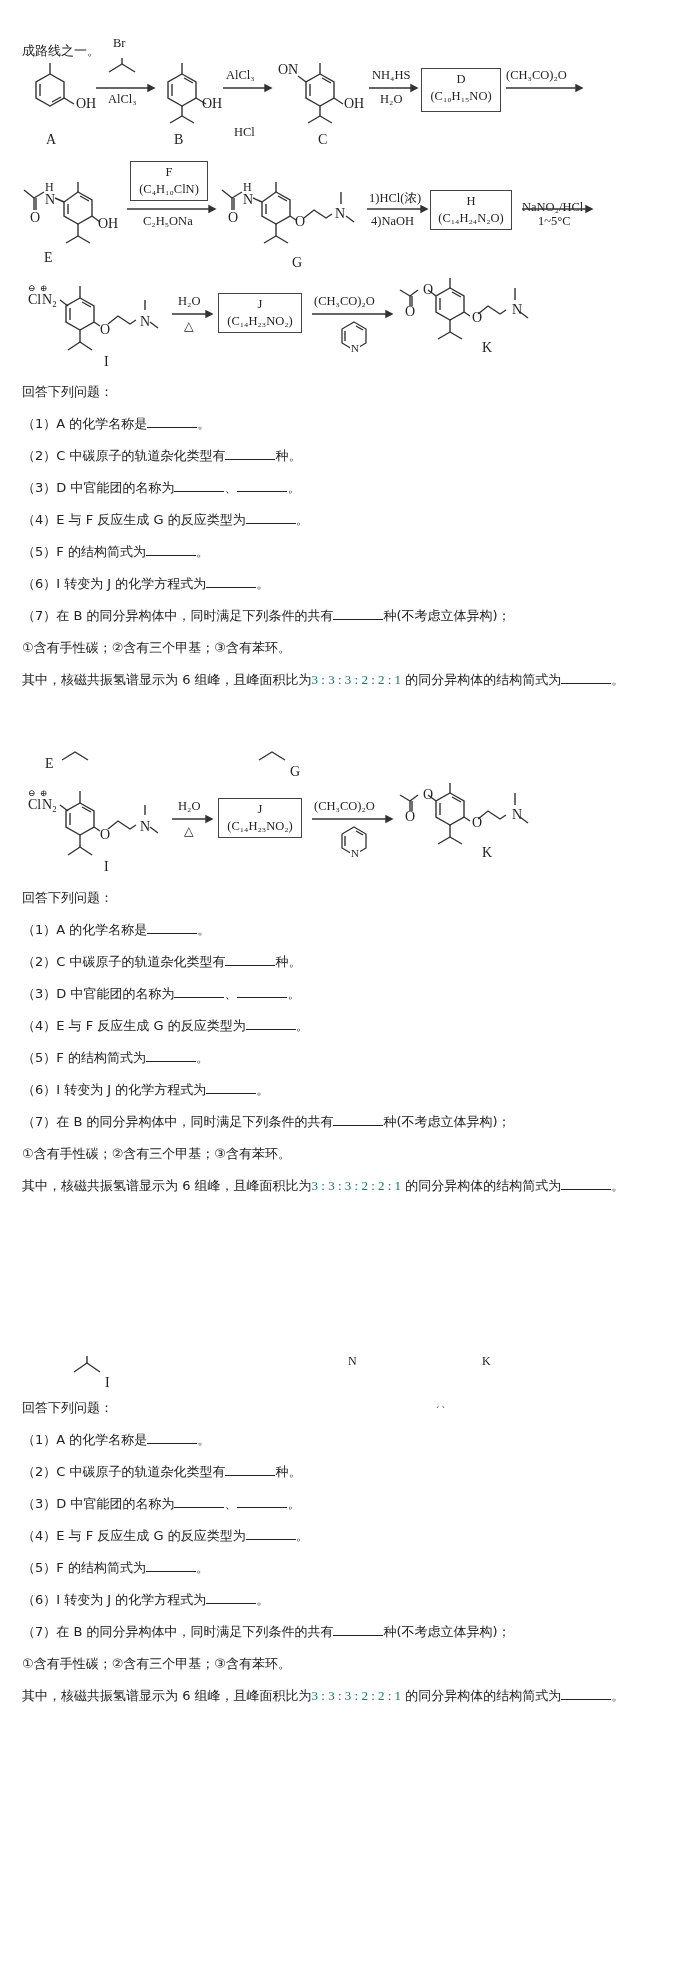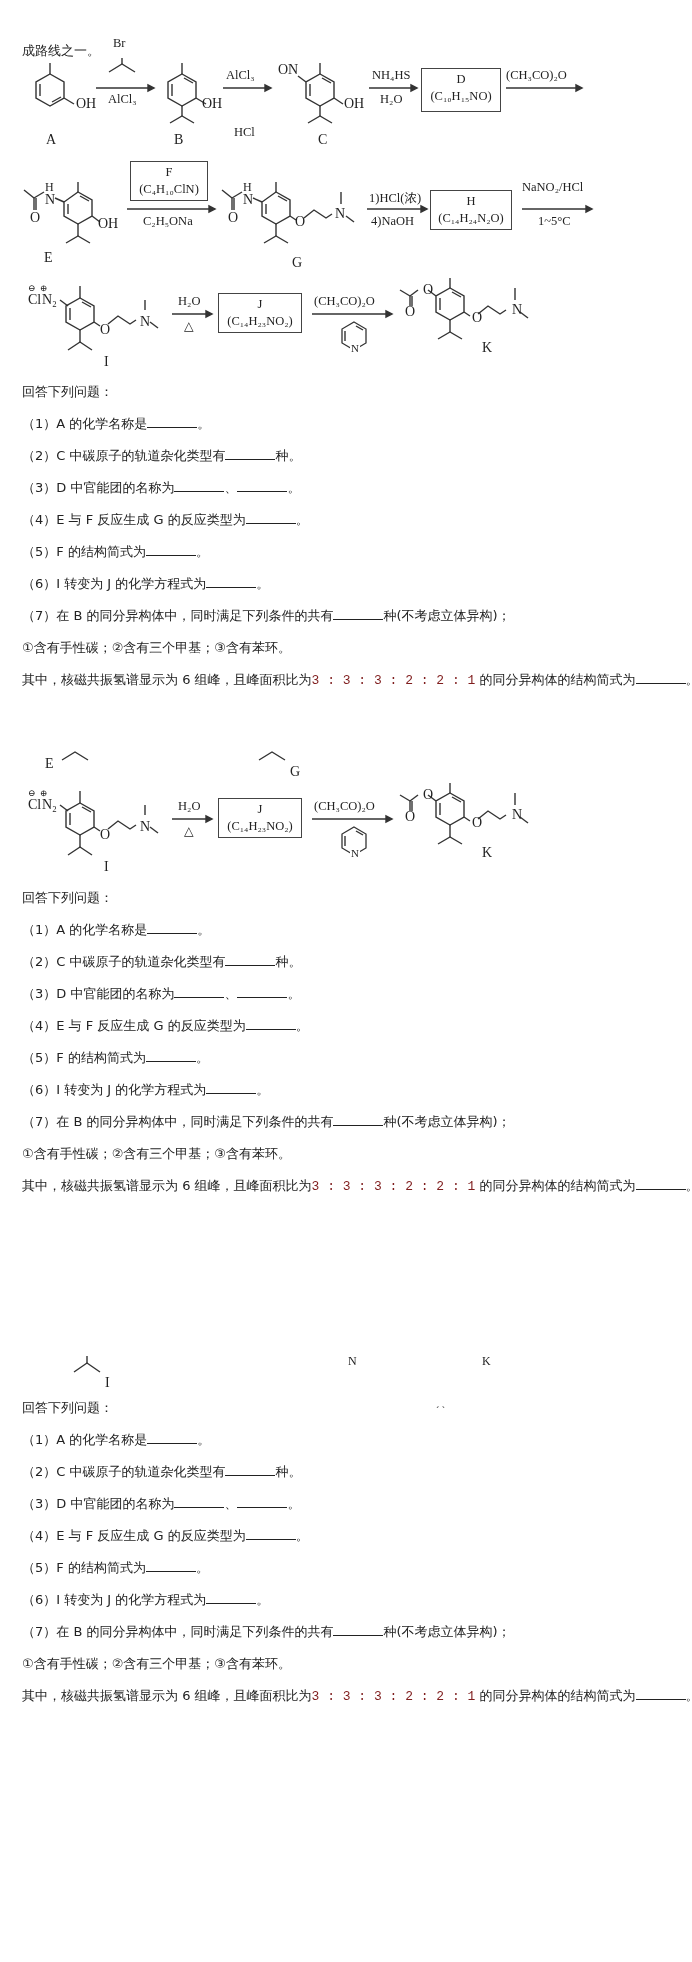--- a/index.html
+++ b/index.html
@@ -4,21 +4,21 @@
 <style>
   html,body{margin:0;padding:0;background:#fff;}
   body{width:692px;height:1962px;position:relative;overflow:hidden;font-family:"DejaVu Sans","Liberation Sans",sans-serif;color:#222;}
   .abs{position:absolute;}
   .txt{font-size:13px;white-space:nowrap;letter-spacing:0px;}
   .q{font-size:13px;white-space:nowrap;position:absolute;left:22px;}
   .lbl{font-family:"Liberation Serif","DejaVu Serif",serif;font-size:14px;position:absolute;color:#222;}
   .rg{font-family:"Liberation Serif","DejaVu Serif",serif;font-size:12.5px;position:absolute;white-space:nowrap;color:#222;}
   .box{position:absolute;border:1.5px solid #444;font-family:"Liberation Serif","DejaVu Serif",serif;font-size:12.5px;text-align:center;line-height:17px;color:#222;}
   .blank{display:inline-block;width:50px;border-bottom:1px solid #222;height:12px;vertical-align:baseline;}
-  .ratio{color:#7f1d1d;font-family:Liberation Mono, monospace;}
+  .ratio{color:#0f766e;font-family:Liberation Serif, serif;}
   svg{position:absolute;overflow:visible;}
   svg line, svg polyline, svg path{stroke:#333;stroke-width:1.4;fill:none;}
 </style>
 </head>
 <body>
 
 <div class="txt abs" style="left:22px;top:26px;margin-top:16px;">成路线之一。</div>
 
 <div>
 
@@ -156,21 +156,21 @@
     <line x1="0" y1="4" x2="54" y2="4"></line>
     <path d="M54,1 L60,4 L54,7 Z" style="fill:#333"></path>
   </svg>
   <div class="rg" style="left:371px;top:214px;">4)NaOH</div>
 
   <div class="box" style="left:430px;top:190px;width:80px;height:36px;padding-top:2px;">
     <div>H</div>
     <div>(C₁₄H₂₄N₂O)</div>
   </div>
 
-  <div class="rg" style="left:522px;top:180px;">NaNO₂/HCl</div>
+  <div class="rg" style="left:522px;top:200px;">NaNO₂/HCl</div>
   <svg style="left:522px;top:205px;" width="72" height="8">
     <line x1="0" y1="4" x2="64" y2="4"></line>
     <path d="M64,1 L70,4 L64,7 Z" style="fill:#333"></path>
   </svg>
   <div class="rg" style="left:538px;top:214px;">1~5°C</div>
 </div>
 
 <div>
   <div class="lbl" style="left:28px;top:283px;font-size:9px;">⊖</div>
   <div class="lbl" style="left:40px;top:283px;font-size:9px;">⊕</div>

